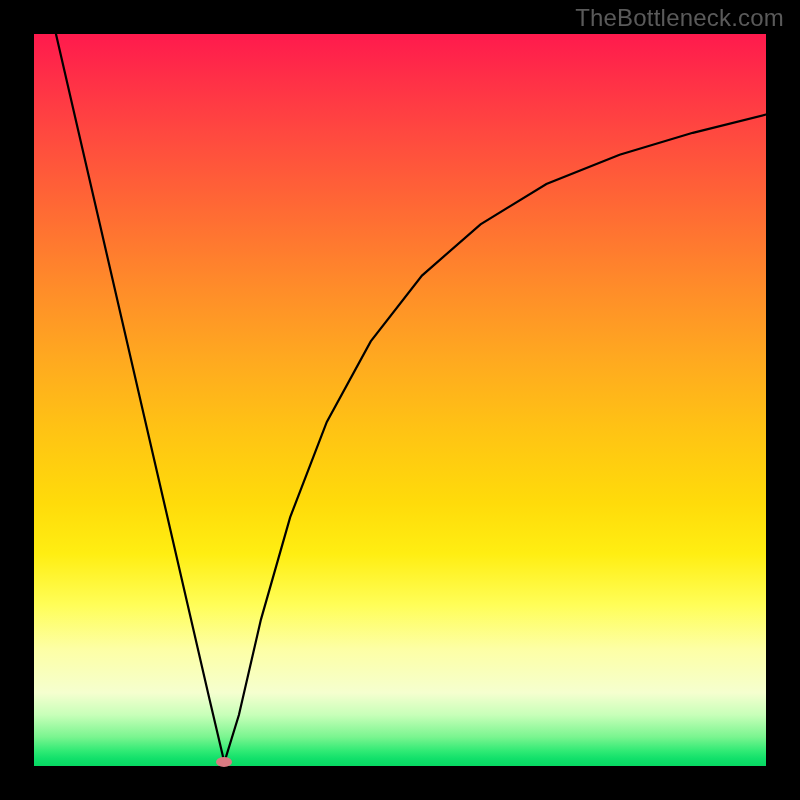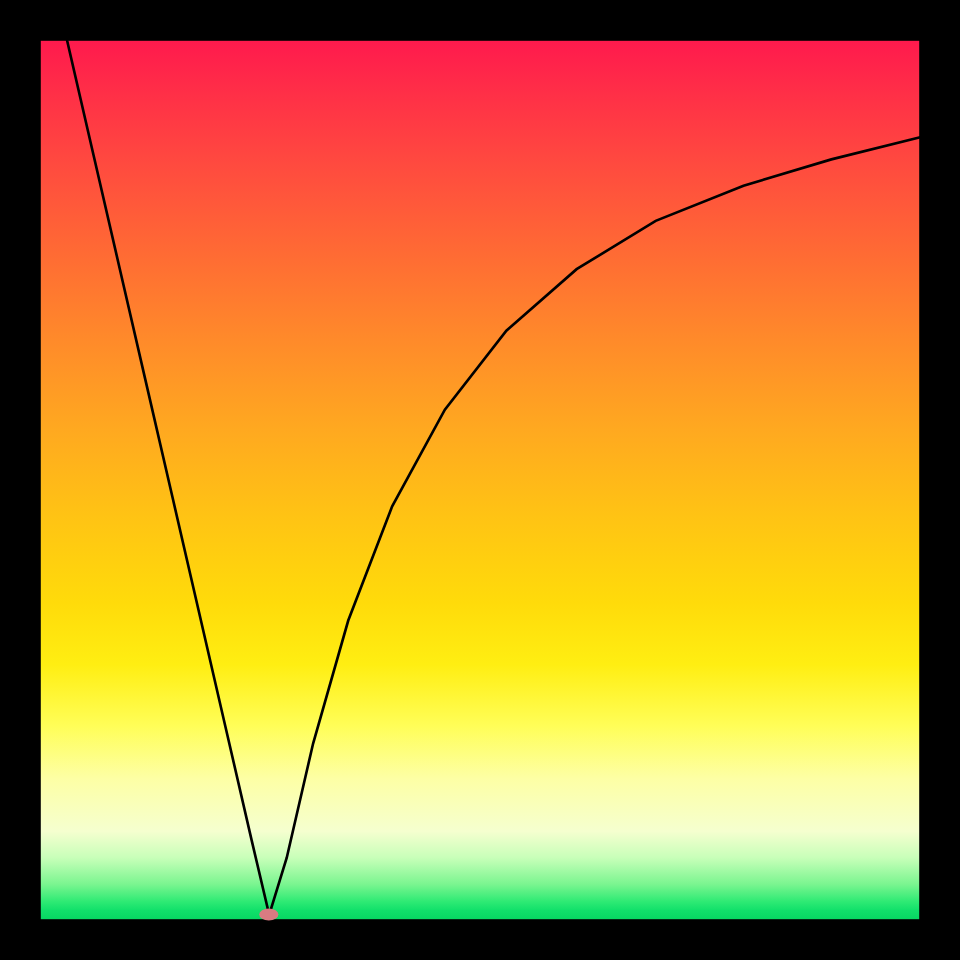--- a/index.html
+++ b/index.html
@@ -75,20 +75,21 @@
     background: #d97b82;
     border-radius: 50%;
     transform: translate(-50%, -50%);
   }
 </style>
 </head>
 <body>
 
 <div class="frame">
 
+  <div class="watermark">TheBottleneck.com</div>
 
   <div class="plot-area">
 
     <svg class="curve-svg" viewBox="0 0 732 732" preserveAspectRatio="none">
       <path id="left-arm-path" d="M21.96 0.00 L43.92 95.16 L65.88 190.32 L87.84 285.48 L109.80 380.64 L131.76 475.80 L153.72 570.96 L175.68 666.12 L190.32 728.34"></path>
       <path id="right-arm-path" d="M190.32 728.34 L204.96 680.76 L226.92 585.60 L256.20 483.12 L292.80 387.96 L336.72 307.44 L387.96 241.56 L446.52 190.32 L512.40 150.06 L585.60 120.78 L658.80 98.82 L732.00 80.52"></path>
     </svg>
 
     <div id="marker" class="marker" style="left: 190.32px; top: 728.34px; background: rgb(217, 123, 130);"></div>
 

